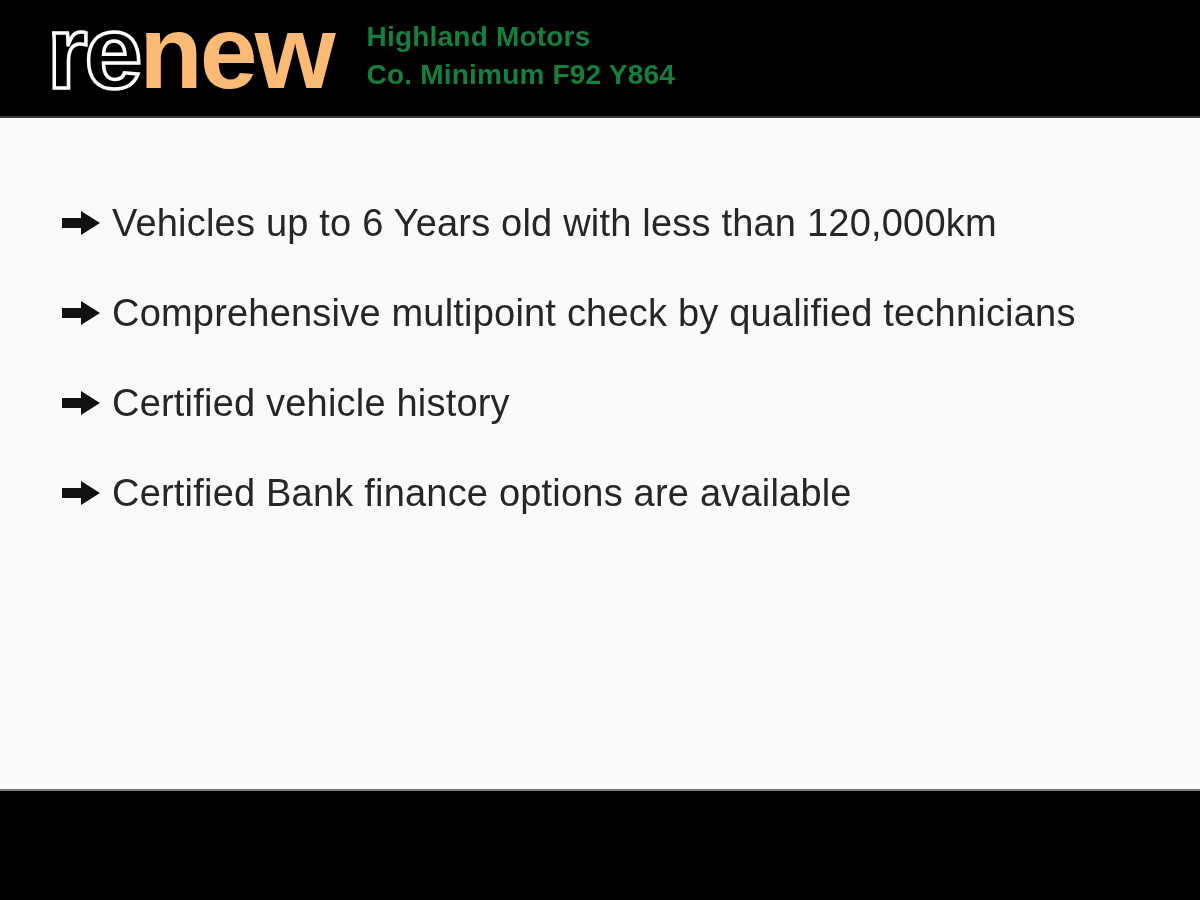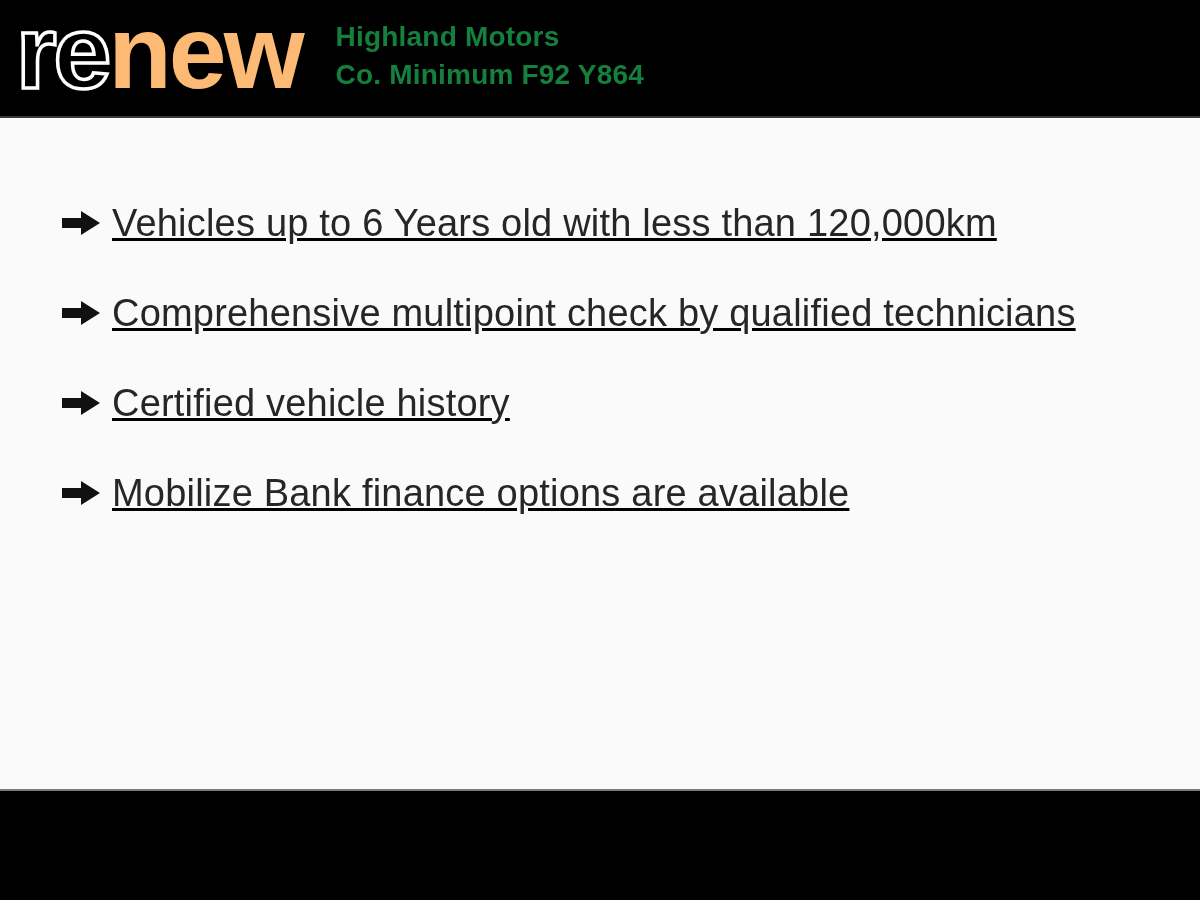--- a/index.html
+++ b/index.html
@@ -12,21 +12,21 @@
     width: 1200px; height: 900px;
     display: flex; flex-direction: column;
   }
 
   
   .header {
     height: 118px;
     background: #000;
     display: flex;
     align-items: center;
-    padding-left: 16px;
+    padding-left: 47px;
     border-bottom: 2px solid #3a3a3a;
     flex: 0 0 auto;
   }
   .logo {
     font-size: 104px;
     font-weight: 700;
     letter-spacing: -3px;
     line-height: 1;
     white-space: nowrap;
     display: flex;
@@ -47,21 +47,20 @@
     line-height: 38px;
     letter-spacing: 0.2px;
     transform: translateY(-2px);
   }
 
   
   .main {
     flex: 1 1 auto;
     background: #fafafa;
     padding: 83px 30px 0 62px;
-    text-decoration: underline;
   }
   .benefits { list-style: none; }
   .benefit {
     display: flex;
     align-items: center;
     height: 44px;
     margin-bottom: 46px;
   }
   .arrow {
     flex: 0 0 auto;
@@ -135,21 +134,21 @@
         <span class="label">Certified vehicle history</span>
       </li>
 
 
       <li class="benefit">
         <span class="arrow">
           <svg width="38" height="30" viewBox="0 0 38 30" xmlns="http://www.w3.org/2000/svg">
             <polygon points="0,10 19,10 19,3 38,15 19,27 19,20 0,20" fill="#111111"></polygon>
           </svg>
         </span>
-        <span class="label">Mobilize Bank finance options are available</span>
+        <span class="label">Certified Bank finance options are available</span>
       </li>
 
     </ul>
   </div>
 
   <div class="footer"></div>
 
 </div>
 
 </body></html>

